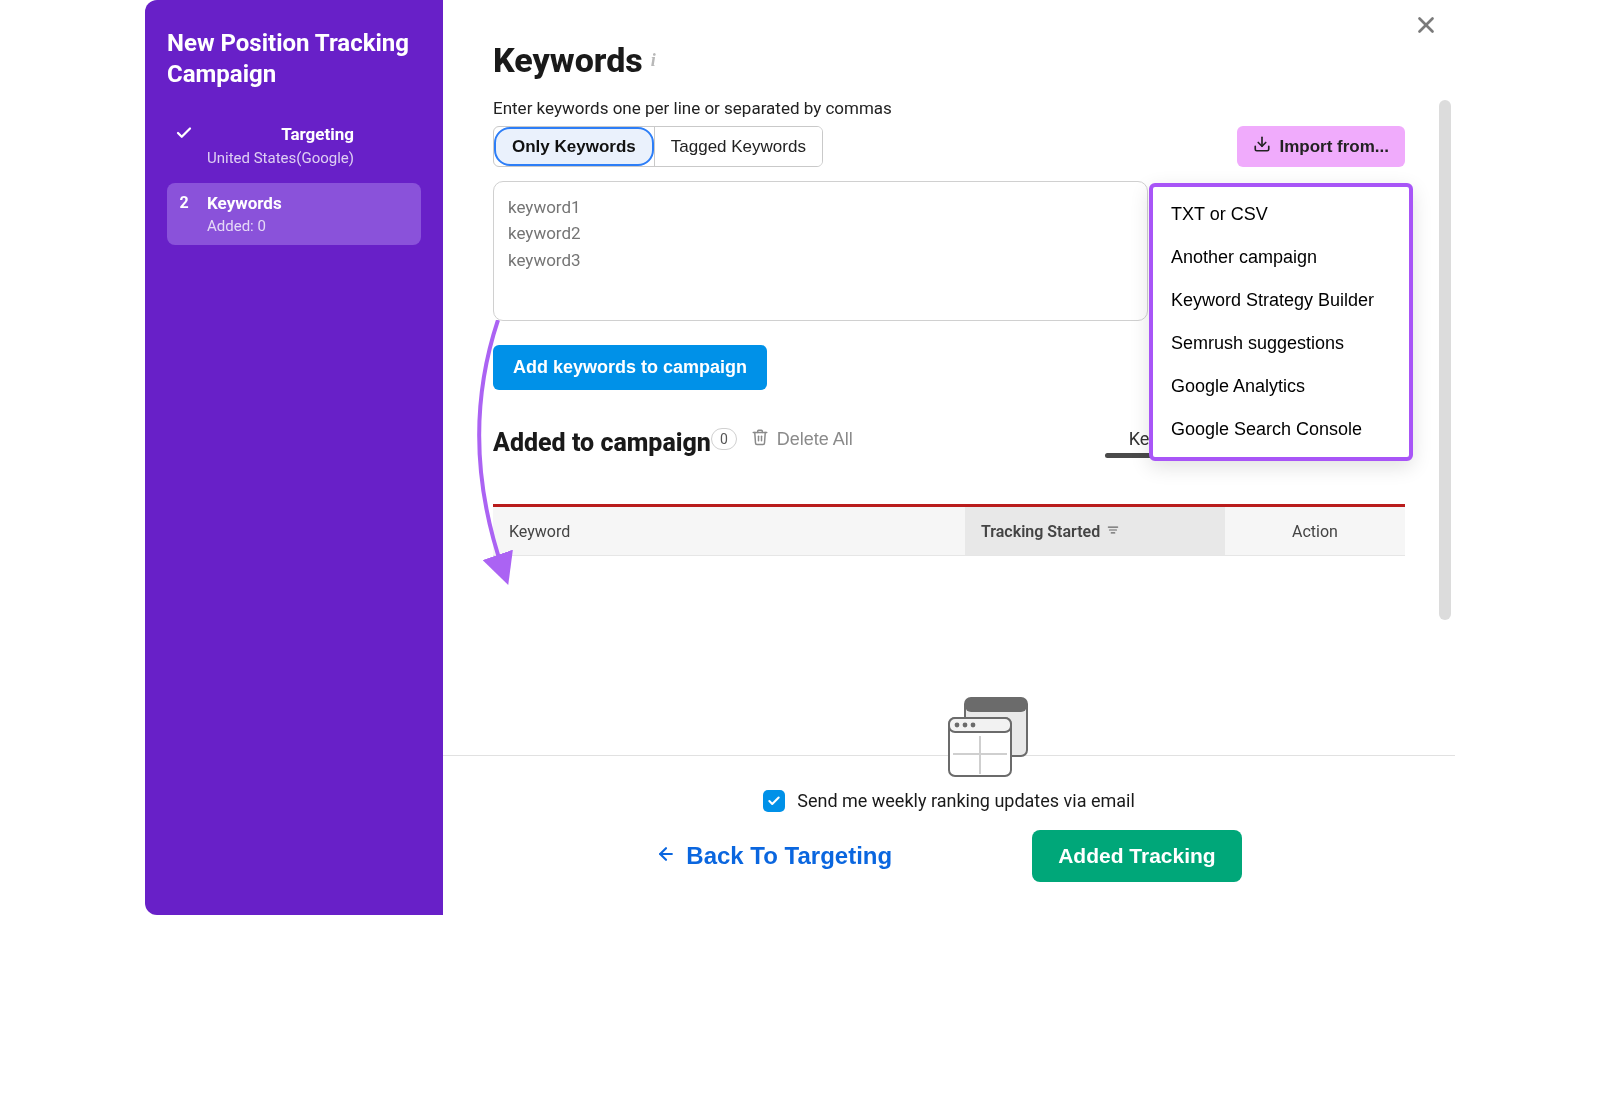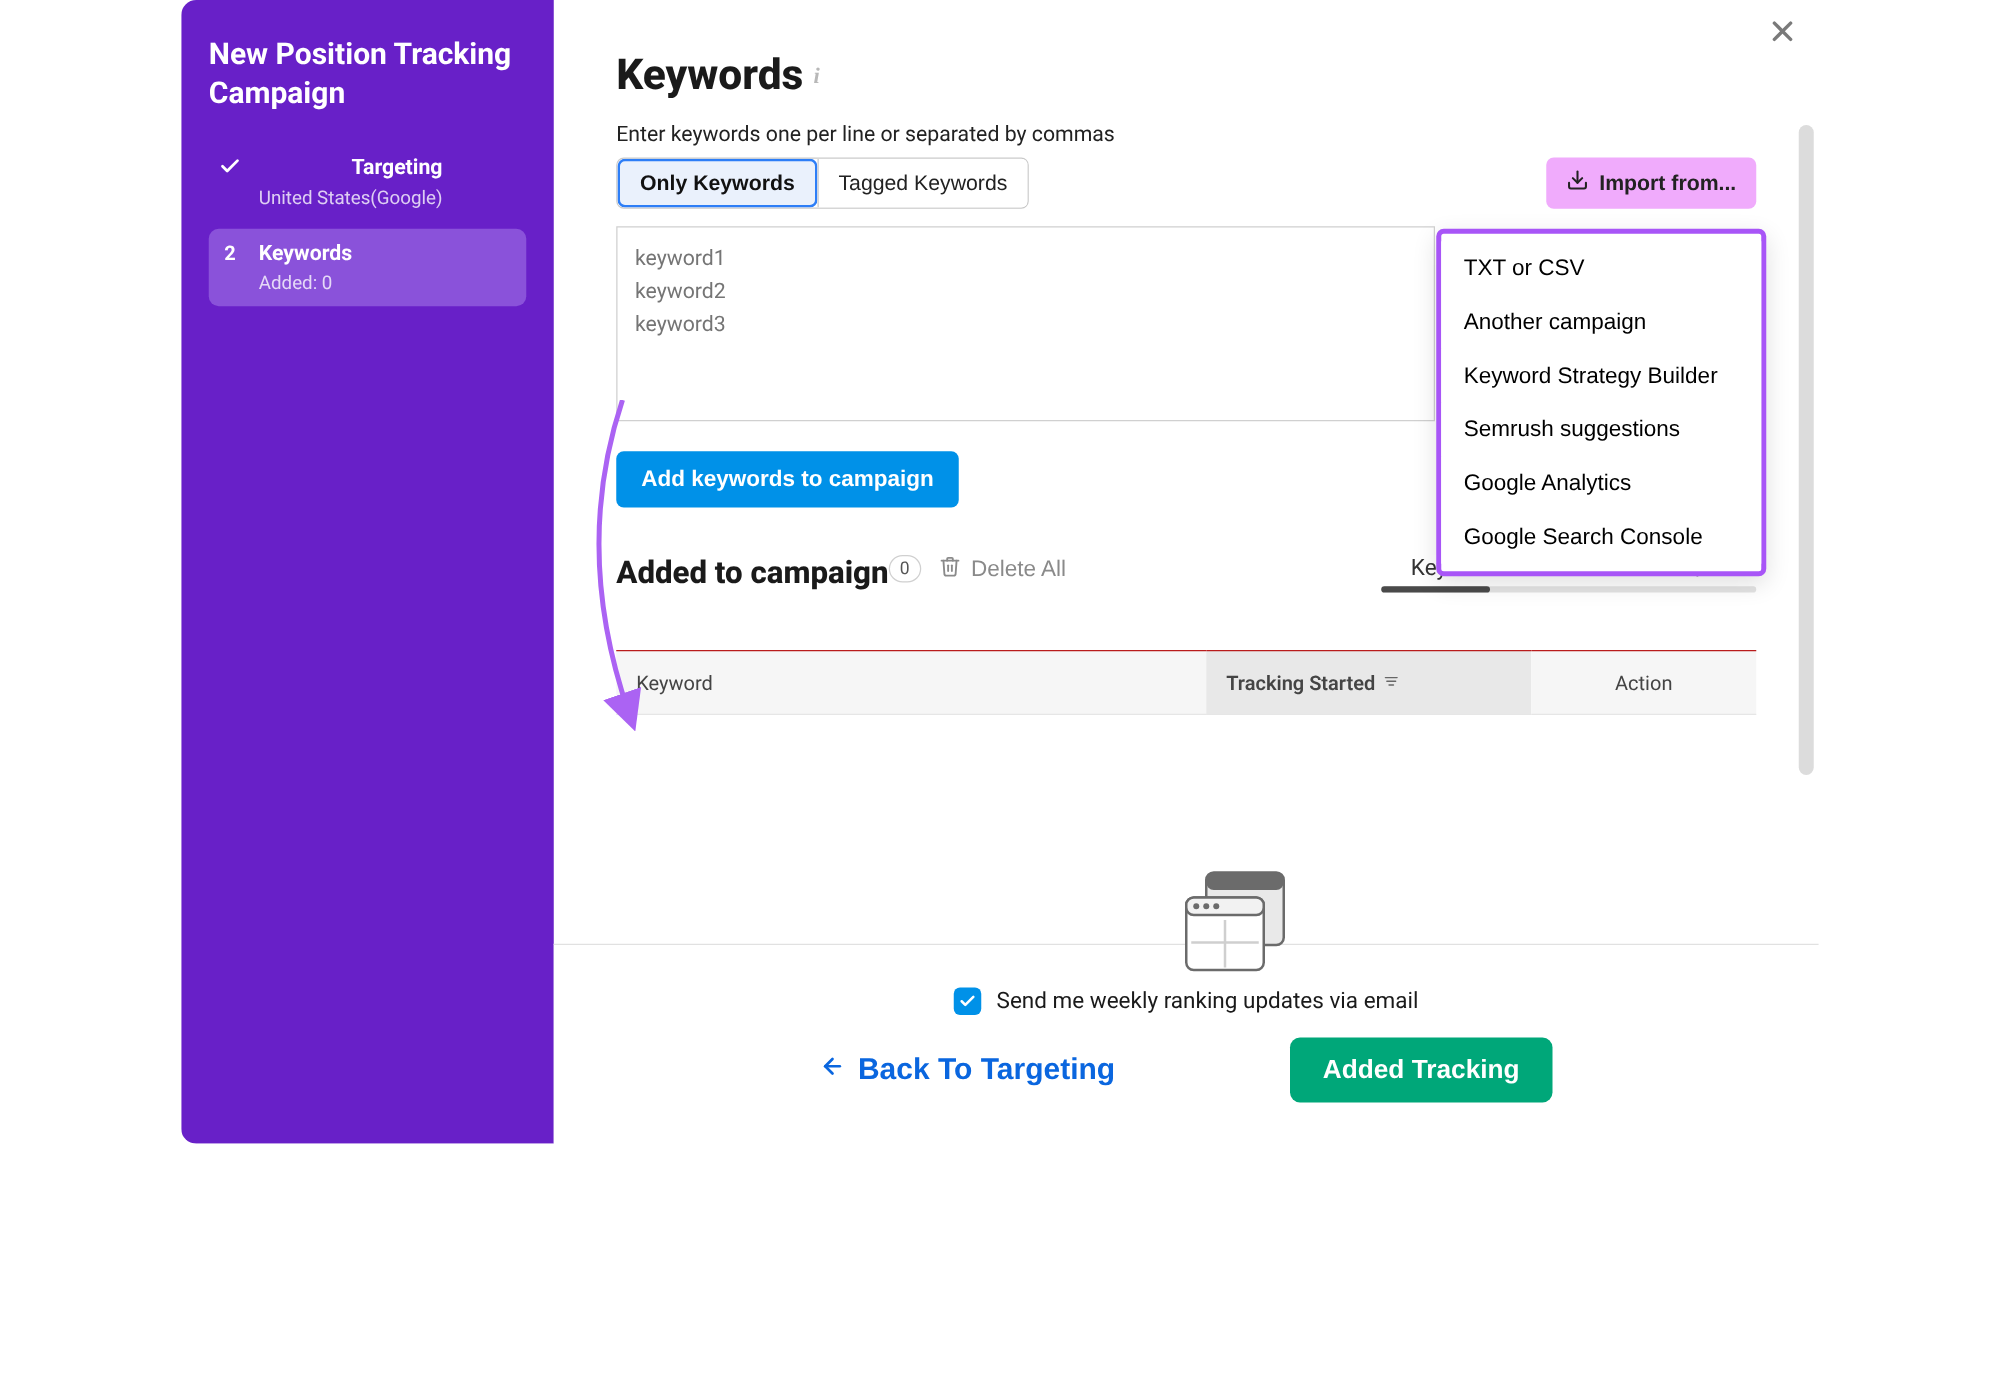--- a/index.html
+++ b/index.html
@@ -115,21 +115,21 @@
   .tab {
     padding: 7px 16px;
     font-size: 17px;
     background: #fff;
     cursor: pointer;
     border: none;
   }
   .tab.active {
     background: #eaf1fc;
     border: 2px solid #2d7ef7;
-    border-radius: 6px;
+    border-radius: 16px;
     font-weight: 600;
     color: #111;
   }
   .tab:not(.active) {
     border-left: 1px solid #c9c9c9;
     color: #222;
   }
   .import-btn {
     background: #f0abfc;
     border: none;
@@ -139,23 +139,23 @@
     font-weight: 600;
     display: inline-flex;
     align-items: center;
     gap: 8px;
     cursor: pointer;
     color: #222;
   }
   .kw-textarea {
     margin-top: 14px;
     width: 655px;
-    height: 156px;
+    height: 140px;
     border: 1px solid #d0d0d0;
-    border-radius: 0;
+    border-radius: 10px;
     padding: 12px 14px;
     font-size: 17px;
     color: #7b7b7b;
     line-height: 1.55;
     resize: none;
     font-family: inherit;
   }
   .add-tag {
     margin-top: 12px;
     border: 1px dashed #c3c3c3;
@@ -241,21 +241,21 @@
     display: grid;
     grid-template-columns: 1fr 260px 180px;
     align-items: center;
     height: 52px;
     font-size: 16px;
     color: #444;
   }
   .table-header .th {
     padding: 0 16px;
     background: #f6f6f6;
-    border-top: 1px solid #b91c1c;
+    border-top: 3px solid #b91c1c;
     border-bottom: 1px solid #e6e6e6;
     height: 100%;
     display: flex;
     align-items: center;
   }
   .table-header .th.sort {
     background: #e8e8e8;
     font-weight: 600;
     justify-content: flex-start;
     gap: 6px;

